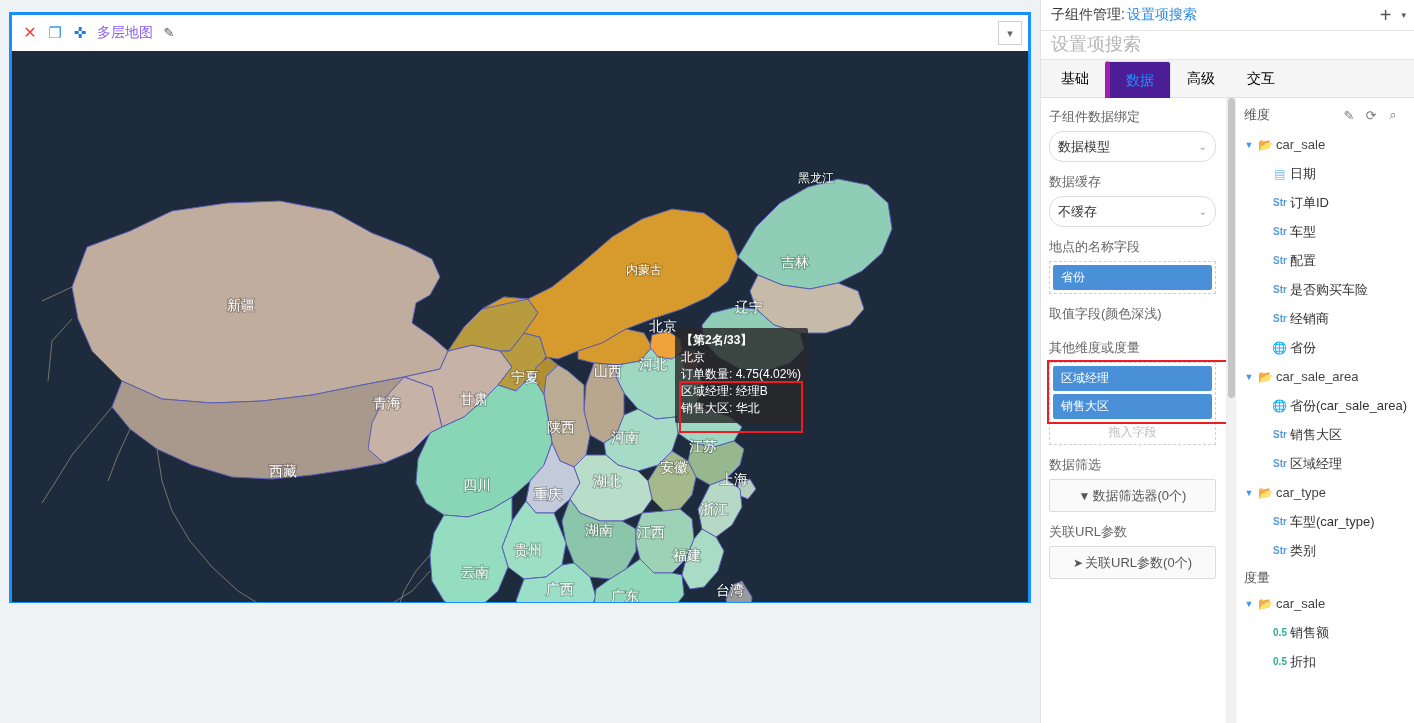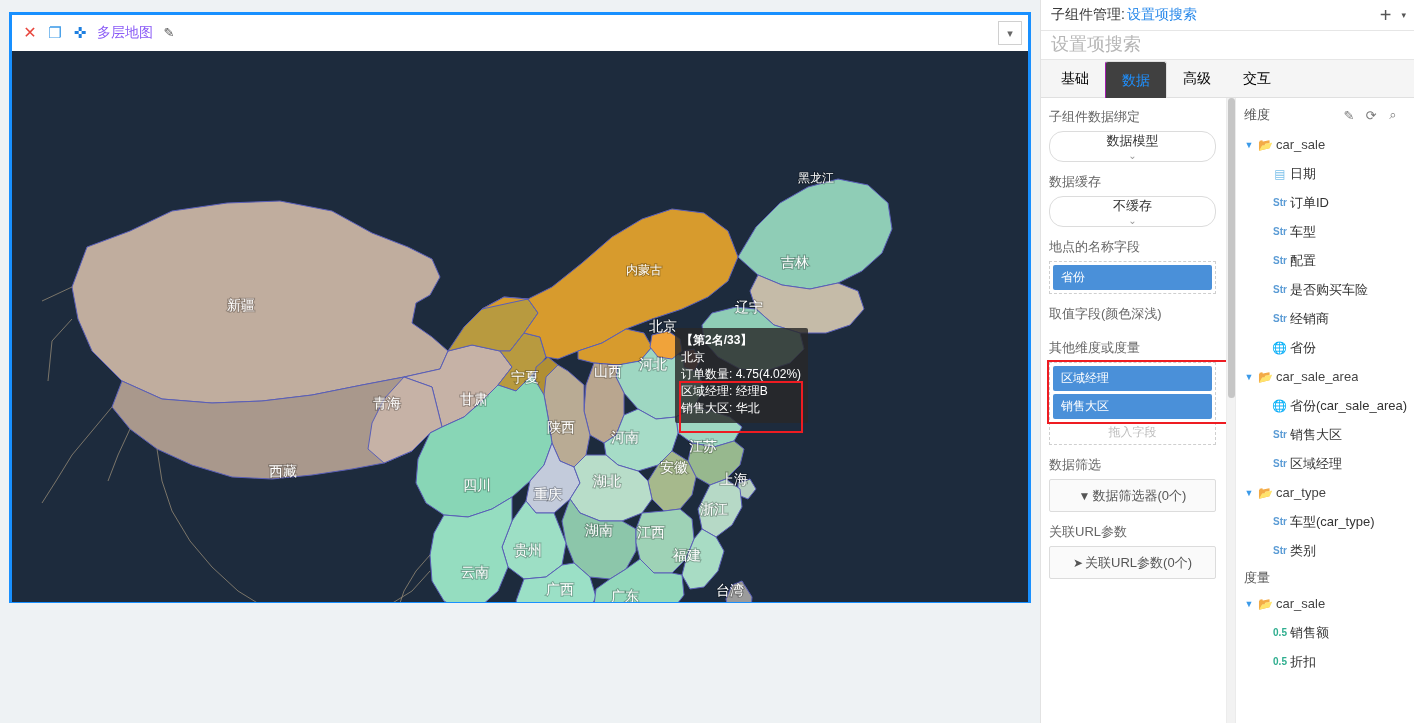--- a/index.html
+++ b/index.html
@@ -153,23 +153,23 @@
   .rp-tab {
     padding: 0 16px;
     height: 37px;
     line-height: 37px;
     font-size: 14px;
     color: #000000;
     cursor: pointer;
     position: relative;
   }
   .rp-tab.active {
-    background: #404040;
+    background: #4c1d95;
     color: #1e90ff;
-    border-left: 1px solid #a21caf;
+    border-left: 5px solid #a21caf;
     border-right: 1px solid #e0e0e0;
     border-top: 1px solid #e0e0e0;
     margin-bottom: -1px;
     border-radius: 3px 3px 0 0;
   }
 
   #rp-body { flex: 1; display: flex; min-height: 0; }
 
   
   #settings-col {
@@ -185,21 +185,20 @@
   .sec-gap { height: 11px; }
   .fake-select {
     height: 31px;
     border: 1px solid #dcdcdc;
     border-radius: 14px;
     display: flex; align-items: center;
     padding: 0 8px;
     font-size: 13px; color: #333;
     background: #fff;
     cursor: pointer;
-    flex-direction: column;
   }
   .fake-select .fs-val { flex: 1; }
   .fake-select .fs-caret { color: #999; font-size: 10px; }
 
   .drop-zone {
     border: 1px dashed #cfcfcf;
     padding: 3px;
     background: #fff;
     min-height: 32px;
   }

